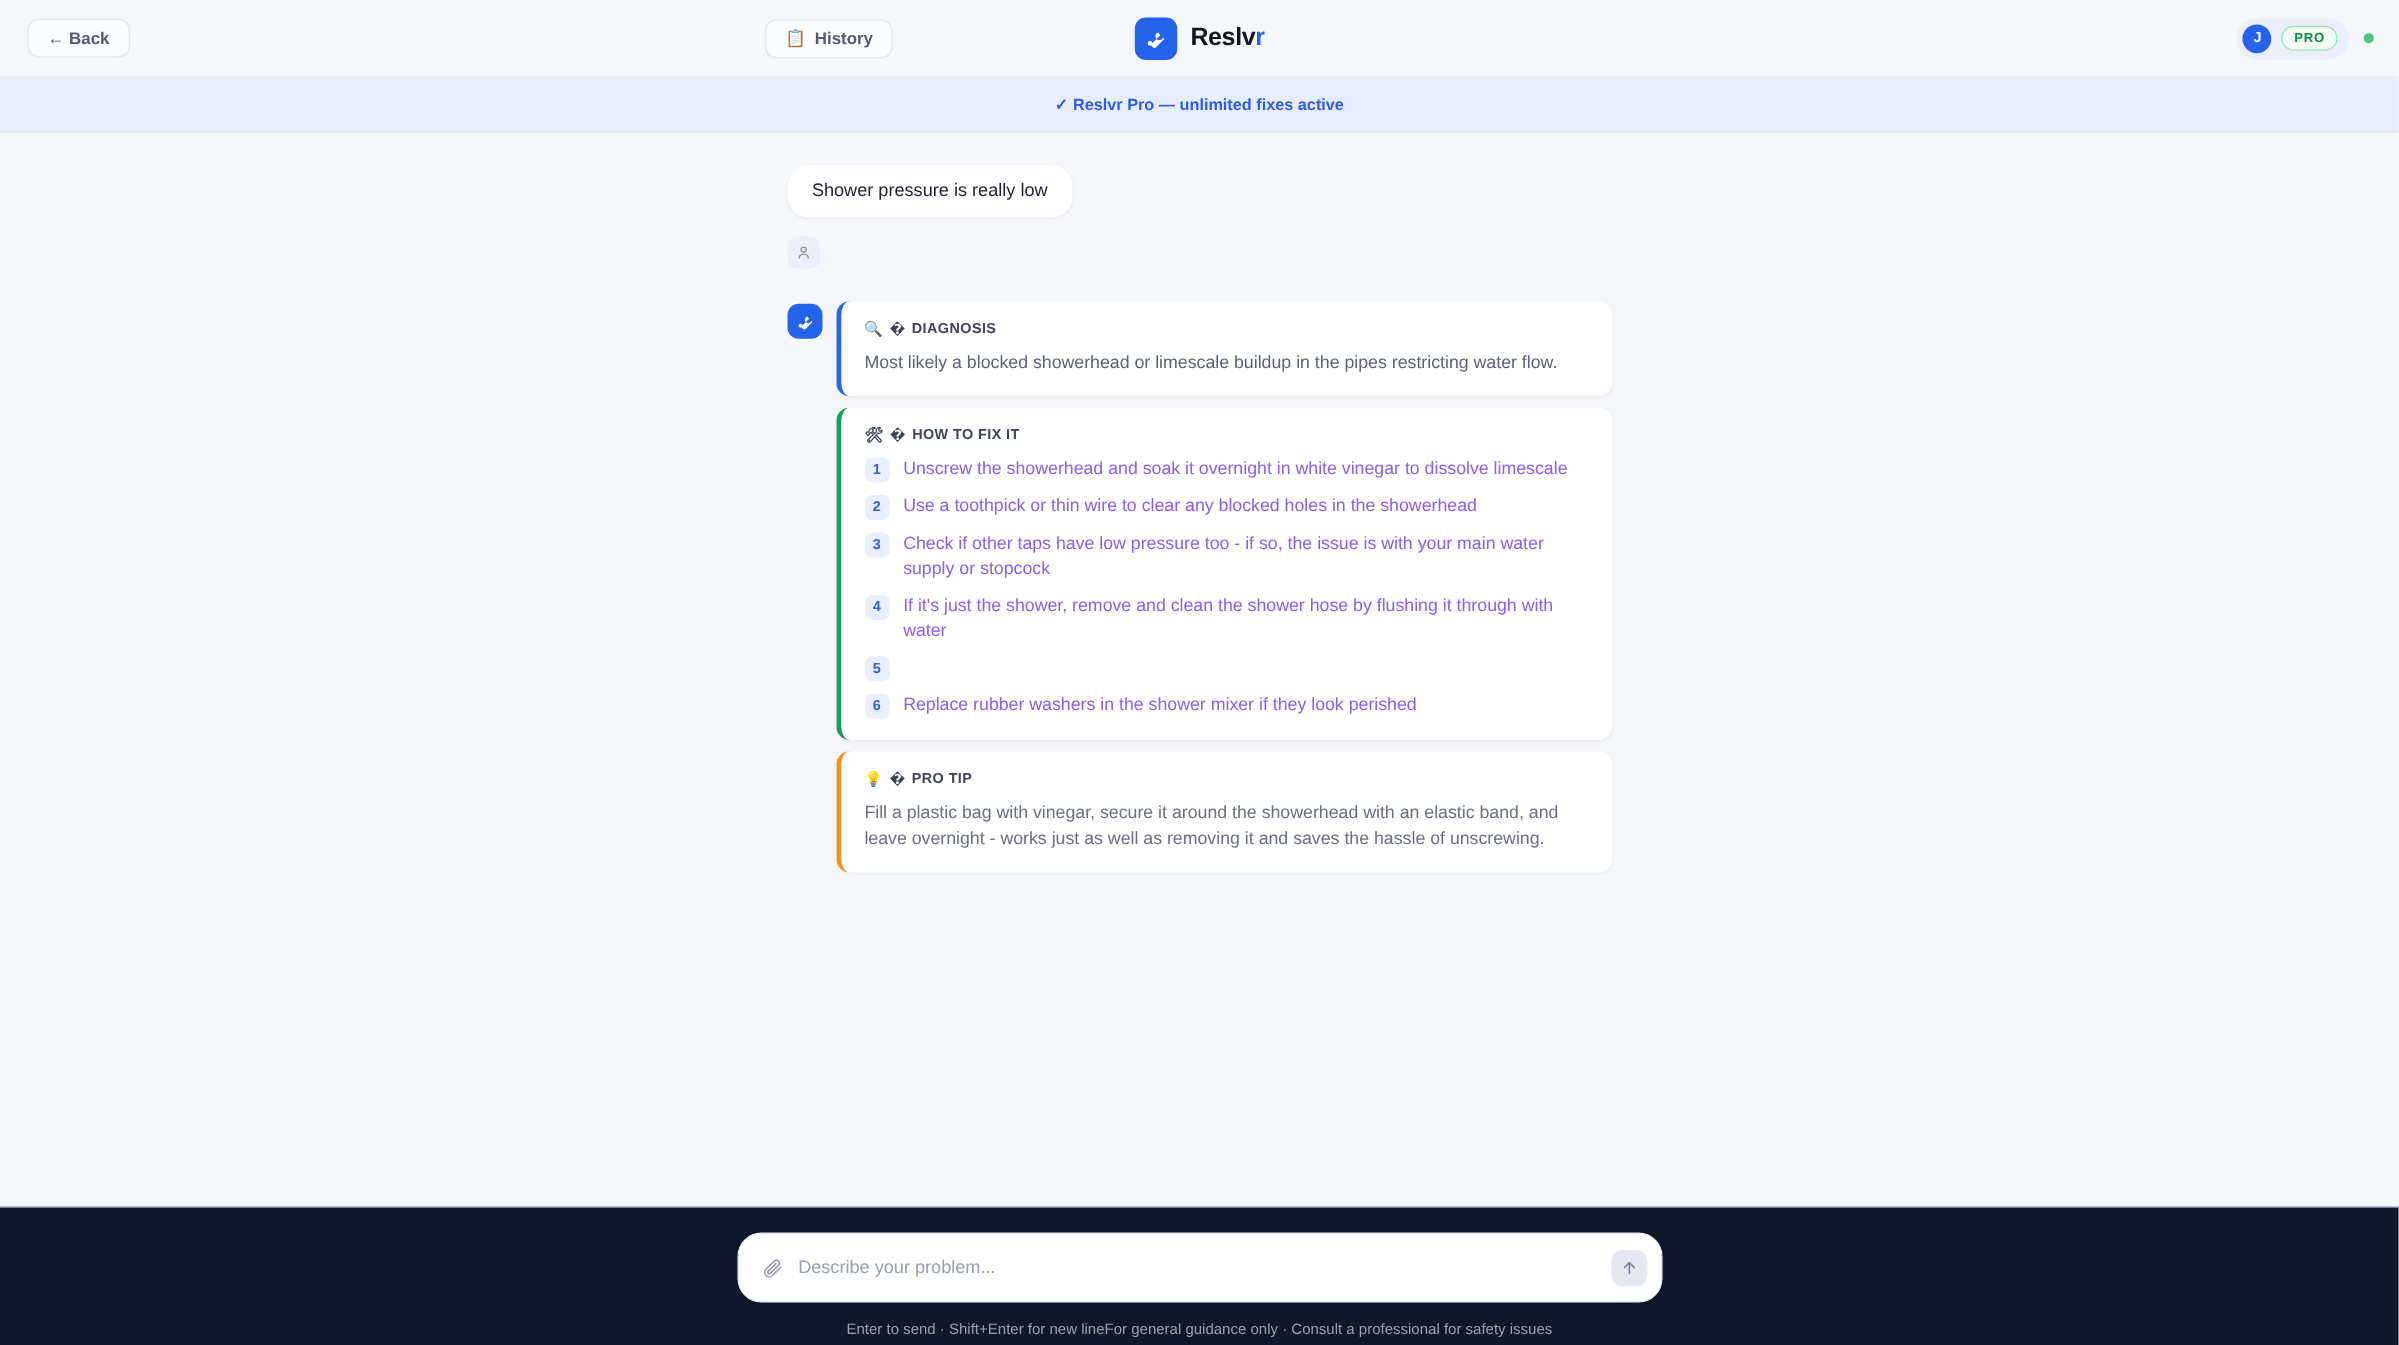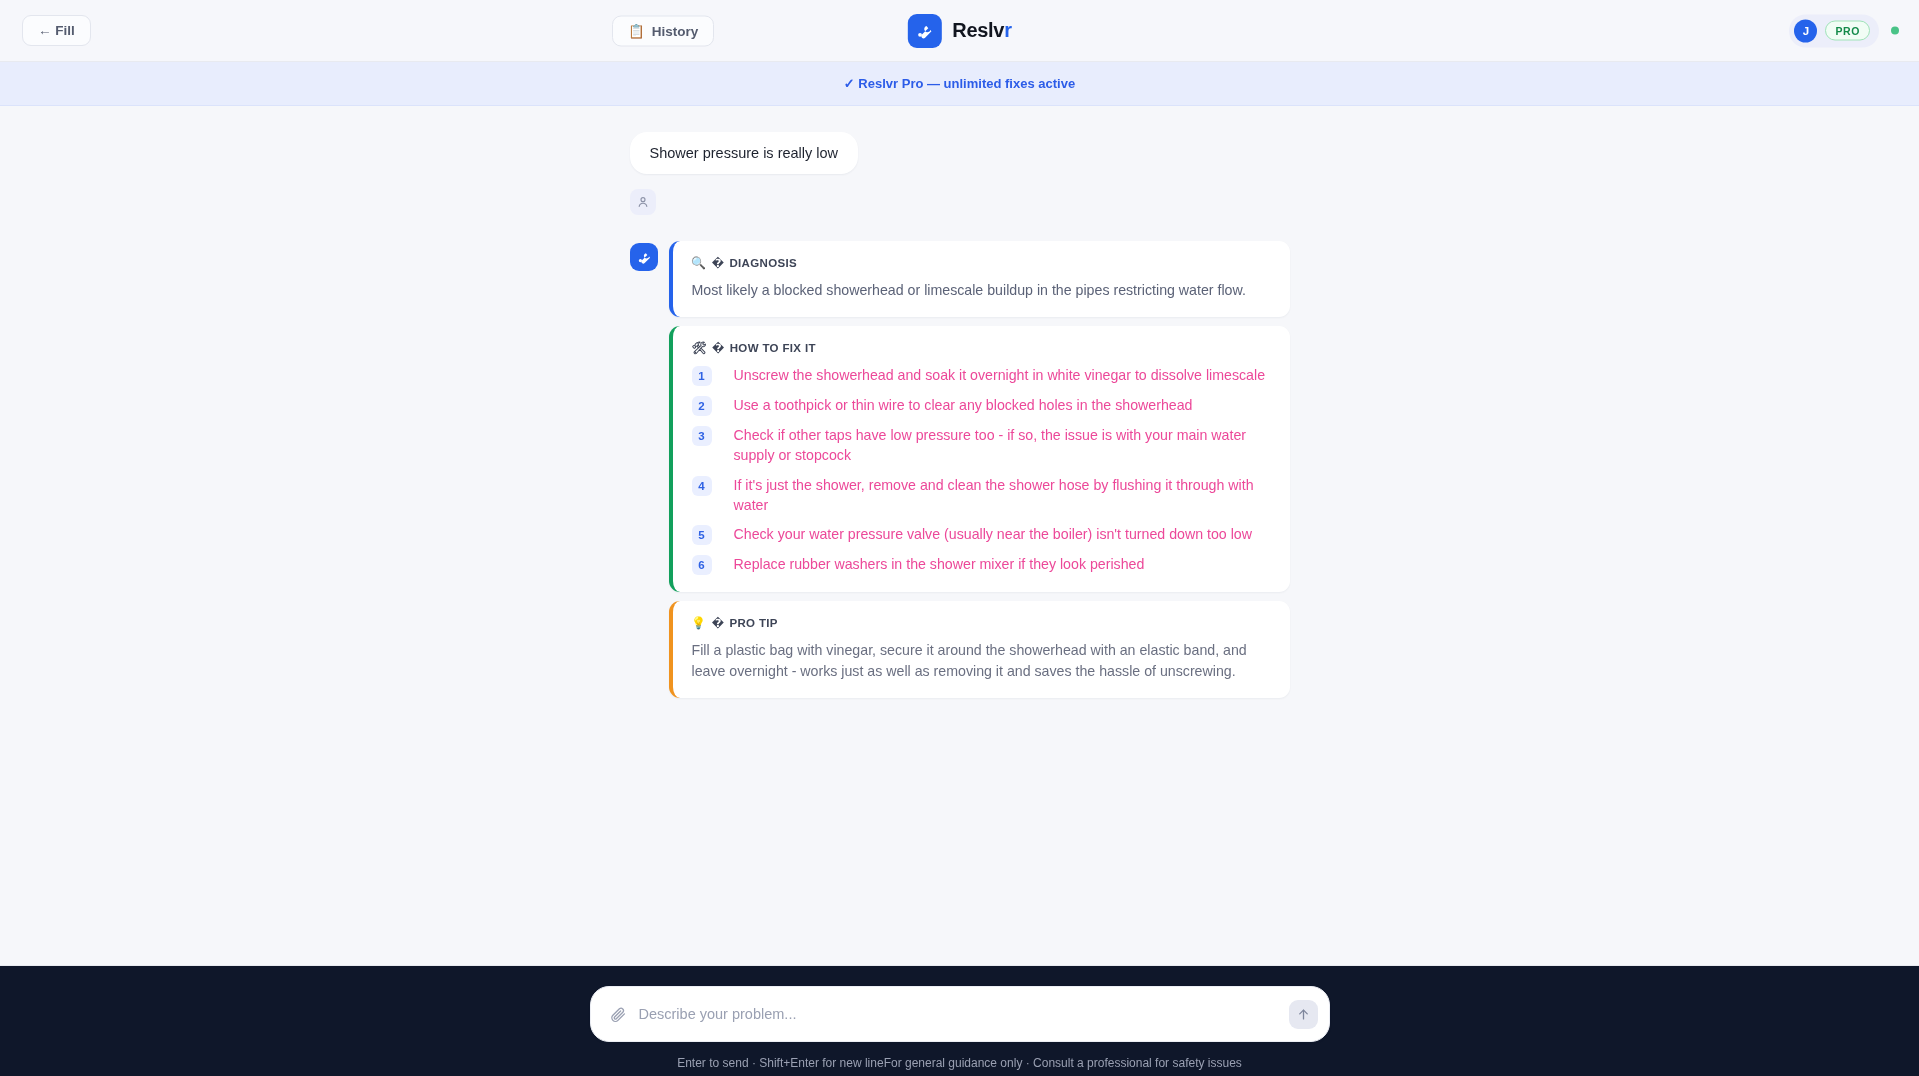--- a/index.html
+++ b/index.html
@@ -223,22 +223,21 @@
     background: #eaefff;
     color: #2f62e4;
     font-size: 11.5px;
     font-weight: 700;
     display: flex; align-items: center; justify-content: center;
     margin-top: 1px;
   }
   .step-txt {
     font-size: 14.2px;
     line-height: 1.43;
-    color: #ec4899;
-    margin-left: 11px;
+    color: #8b5cf6;
   }
 
   
   .composer-wrap {
     height: 127px;
     border-top: 1px solid #e8eaf0;
     background: #0f172a;
     padding-top: 20px;
   }
   .composer {
@@ -281,21 +280,21 @@
     justify-content: center;
     font-size: 12px;
     color: #9aa0b2;
   }
 </style>
 </head>
 <body>
 
 <div class="header">
   <div class="hdr-left">
-    <button class="btn-pill">← Fill</button>
+    <button class="btn-pill">← Back</button>
   </div>
 
   <div class="hdr-history">
     <button class="btn-pill">
       <span class="emoji">📋</span>
       <span>History</span>
     </button>
   </div>
 
   <div class="brand">
@@ -369,21 +368,20 @@
             <li class="step">
               <span class="step-num">3</span>
               <span class="step-txt">Check if other taps have low pressure too - if so, the issue is with your main water supply or stopcock</span>
             </li>
             <li class="step">
               <span class="step-num">4</span>
               <span class="step-txt">If it's just the shower, remove and clean the shower hose by flushing it through with water</span>
             </li>
             <li class="step">
               <span class="step-num">5</span>
-              <span class="step-txt">Check your water pressure valve (usually near the boiler) isn't turned down too low</span>
             </li>
             <li class="step">
               <span class="step-num">6</span>
               <span class="step-txt">Replace rubber washers in the shower mixer if they look perished</span>
             </li>
           </ul>
         </div>
 
         <div class="card amber">
           <div class="card-title">

